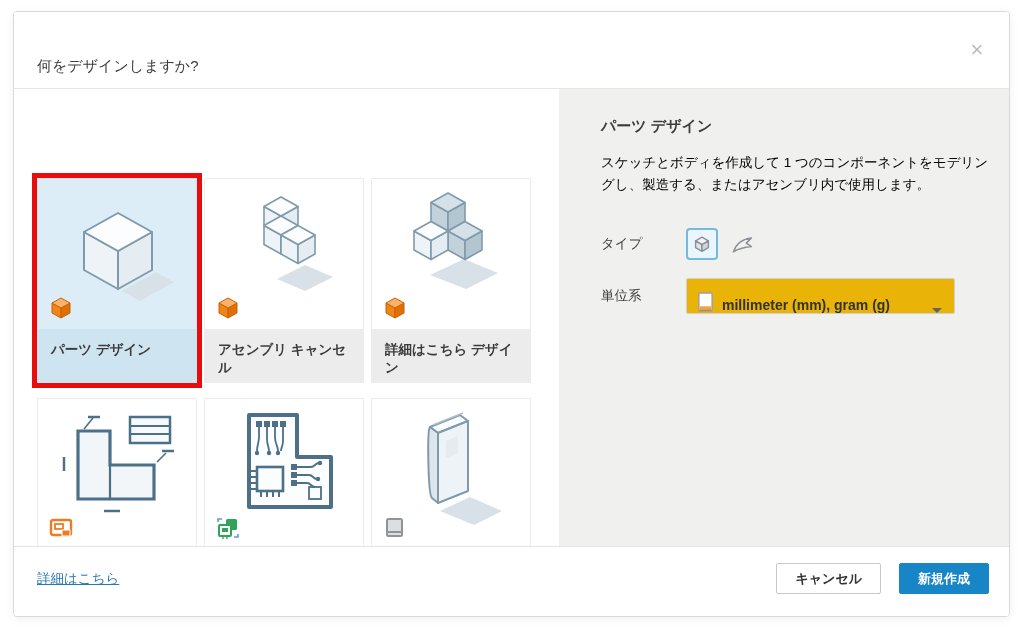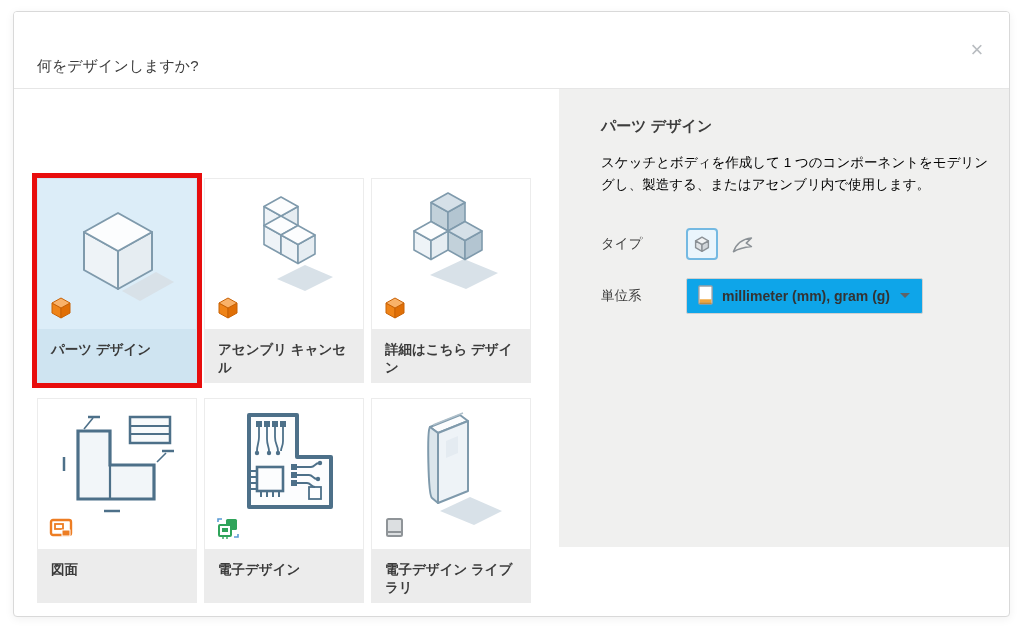--- a/index.html
+++ b/index.html
@@ -33,22 +33,22 @@
   .t-c1 { left:23px; } .t-c2 { left:190px; } .t-c3 { left:357px; }
   
   .d-title { font-size:15px; font-weight:700; color:#3c3c3c; margin-top:8px; }
   .d-desc { margin-top:16px; width:398px; font-size:13.5px; line-height:1.65; color:#000000; }
   .row { display:flex; align-items:center; margin-top:31px; }
   .row-label { width:85px; font-size:13.5px; color:#3b3b3b; flex:none; }
   .type-btn { width:32px; height:32px; border-radius:4px; display:flex;
     align-items:center; justify-content:center; margin-right:8px; cursor:pointer;
     border:2px solid transparent; background:transparent; }
   .type-btn.sel { border-color:#74b9e2; background:#eaf5fc; }
-  .dropdown { width:237px; height:36px; background:#0ea5e9; border:1px solid #d0d0d0;
-    border-radius:2px; display:flex; align-items:center; padding:0 12px 0 10px; cursor:pointer; }
+  .dropdown { width:269px; height:36px; background:#eab308; border:1px solid #d0d0d0;
+    border-radius:2px; display:flex; align-items:flex-end; padding:0 12px 0 10px; cursor:pointer; }
   .dd-text { flex:1; font-size:14px; font-weight:600; color:#333; margin-left:8px;
     white-space:nowrap; overflow:hidden; }
   .dd-caret { width:0; height:0; border-left:5px solid transparent;
     border-right:5px solid transparent; border-top:5px solid #5f6368; flex:none; }
   
   .ftr { position:absolute; left:0; bottom:0; right:0; height:70px; background:#fff;
     border-top:1px solid #e3e3e3; display:flex; align-items:center;
     justify-content:space-between; padding:0 20px 6px 23px; }
   .link { font-size:13.5px; color:#2879ae; text-decoration:underline; cursor:pointer; }
   .btns { display:flex; gap:18px; }
@@ -286,14 +286,21 @@
             <rect x="2.8" y="15" width="12.4" height="3.2" fill="#f0a63c"></rect>
             <rect x="2.8" y="18.2" width="12.4" height="1.6" fill="#c8821c"></rect>
           </svg>
           <span class="dd-text">millimeter (mm), gram (g)</span>
           <span class="dd-caret"></span>
         </div>
       </div>
     </div>
   </div>
 
+  <div class="ftr">
+    <a class="link">詳細はこちら</a>
+    <div class="btns">
+      <div class="btn btn-cancel">キャンセル</div>
+      <div class="btn btn-create">新規作成</div>
+    </div>
+  </div>
 
 </div>
 
 </body></html>

